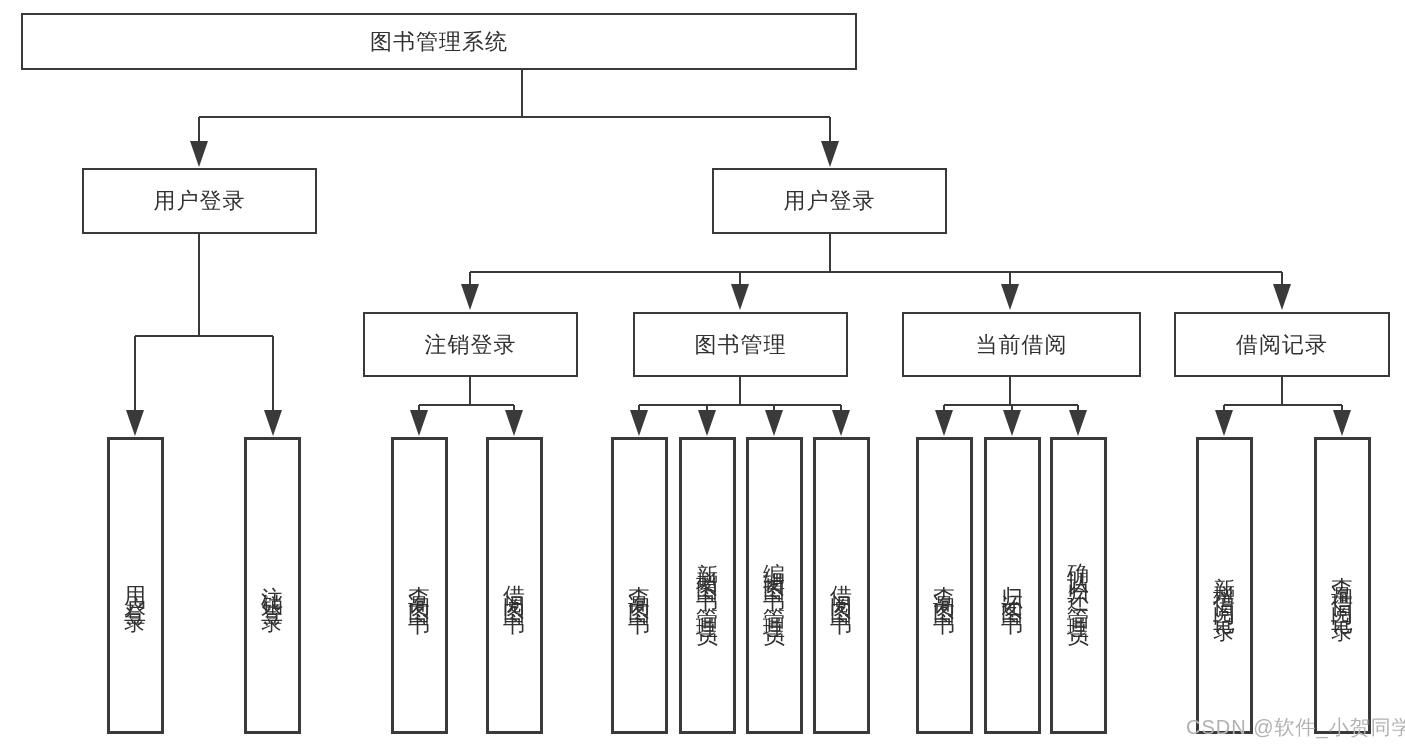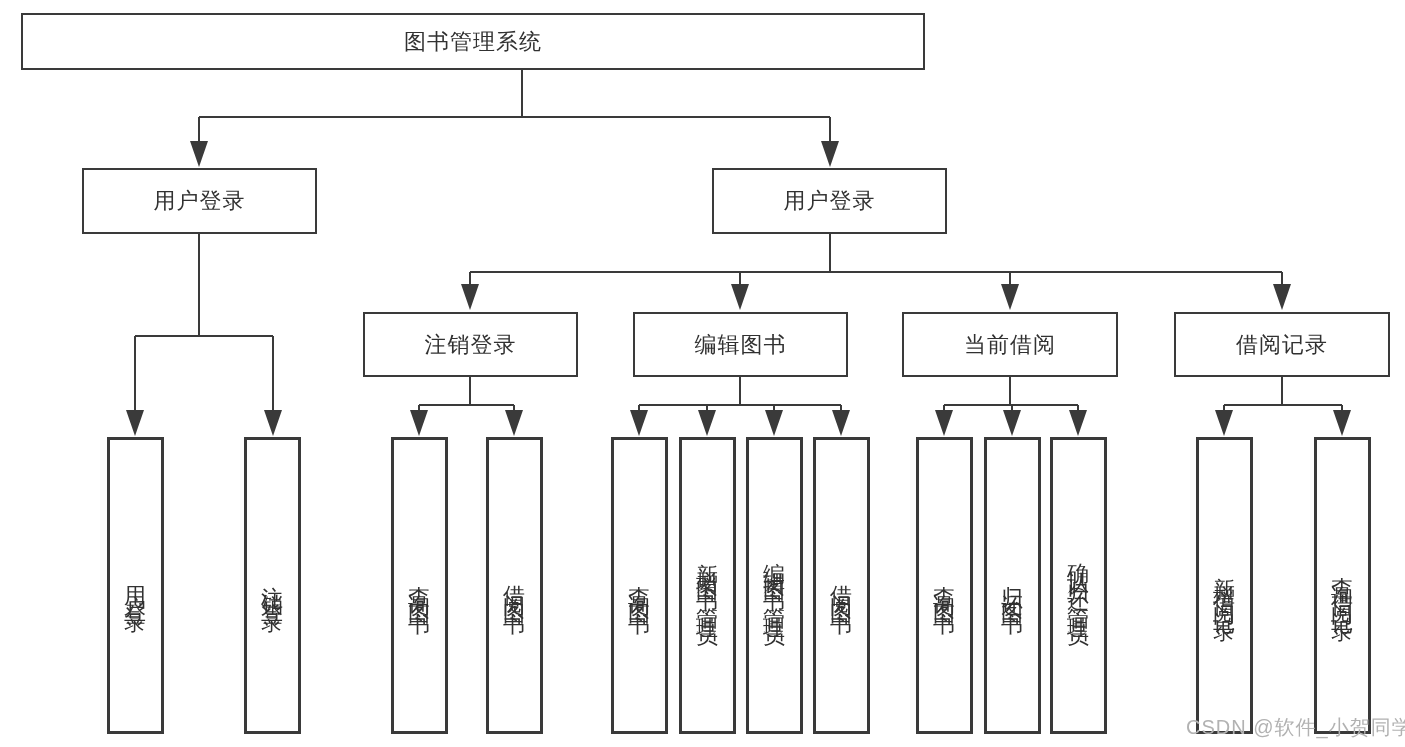--- a/index.html
+++ b/index.html
@@ -58,38 +58,38 @@
       <use href="#ah" x="774" y="436"></use>
       <use href="#ah" x="841" y="436"></use>
       <use href="#ah" x="944" y="436"></use>
       <use href="#ah" x="1012" y="436"></use>
       <use href="#ah" x="1078" y="436"></use>
       <use href="#ah" x="1224" y="436"></use>
       <use href="#ah" x="1342" y="436"></use>
     </g>
   </svg>
 
-  <div class="node hnode" style="left:21px;top:13px;width:904px;height:57px">
+  <div class="node hnode" style="left:21px;top:13px;width:836px;height:57px">
     <span>图书管理系统</span>
   </div>
 
   <div class="node hnode" style="left:82px;top:168px;width:235px;height:66px">
     <span>用户登录</span>
   </div>
   <div class="node hnode" style="left:712px;top:168px;width:235px;height:66px">
     <span>用户登录</span>
   </div>
 
   <div class="node hnode" style="left:363px;top:312px;width:215px;height:65px">
     <span>注销登录</span>
   </div>
   <div class="node hnode" style="left:633px;top:312px;width:215px;height:65px">
-    <span>编辑图书</span>
+    <span>图书管理</span>
   </div>
-  <div class="node hnode" style="left:902px;top:312px;width:216px;height:65px">
+  <div class="node hnode" style="left:902px;top:312px;width:239px;height:65px">
     <span>当前借阅</span>
   </div>
   <div class="node hnode" style="left:1174px;top:312px;width:216px;height:65px">
     <span>借阅记录</span>
   </div>
 
   <div class="node vnode" style="left:107px;top:437px;width:57px;height:297px">
     <span>用户登录</span>
   </div>
   <div class="node vnode" style="left:244px;top:437px;width:57px;height:297px">

